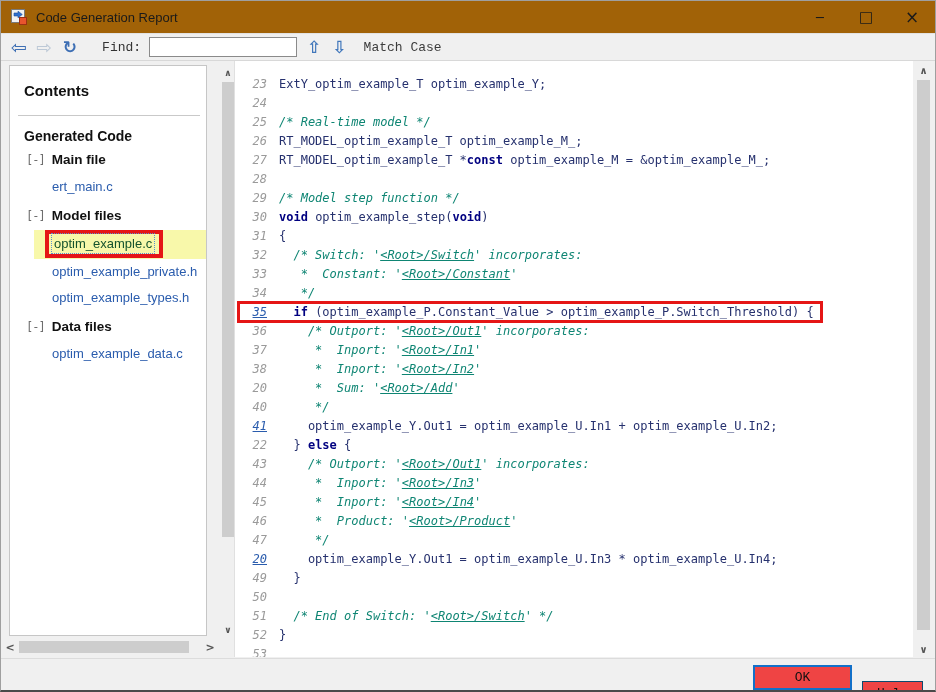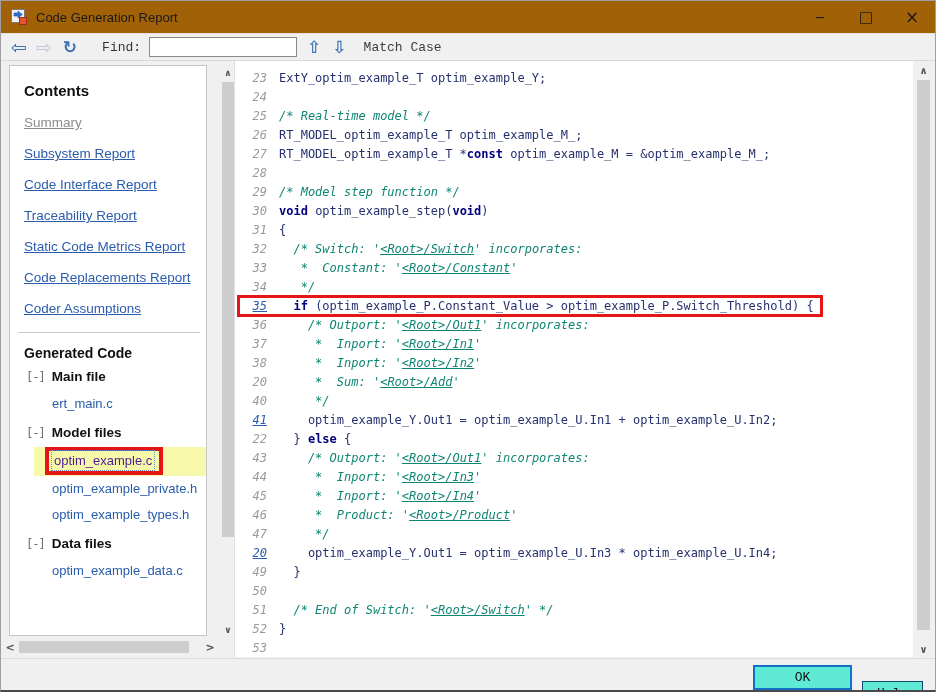--- a/index.html
+++ b/index.html
@@ -46,21 +46,21 @@
   .toc-link.visited { color:#8c8c8c; }
   .divider { border:none; border-top:1px solid #c9c9c9; margin:4px 6px 12px -2px; }
   .gc-title { font-weight:bold; font-size:14px; color:#111; margin:10px 0 8px 4px; }
   .tree-section { margin-bottom:6px; }
   .tree-header { margin:8px 0 7px 6px; font-size:13.5px; }
   .tree-toggle { color:#6e6e6e; font-family:"DejaVu Sans Mono",monospace; font-size:12px;
                  margin-right:7px; cursor:pointer; letter-spacing:-1px; }
   .tree-label { font-weight:bold; color:#111; }
   .tree-file { position:relative; padding:5px 0 6px 32px; font-size:13px; }
   .file-link { color:#2a5cad; cursor:pointer; position:relative; }
-  .file-link.visited { color:#4c1d95; }
+  .file-link.visited { color:#14532d; }
   .sel-bg { position:absolute; left:14px; right:-1px; top:0; bottom:0; background:#f8f8aa; }
   .red-annot { position:relative; display:inline-block; border:4px solid #e51616;
                padding:2px 7px 3px 5px; margin:-5px 0 -5px -7px; }
   .red-annot .file-link { outline:1px dotted #5b8fd0; outline-offset:2px; }
 
   
   .vscroll { position:absolute; width:14px; background:#f0f0f0; }
   .vscroll .arr { height:15px; display:flex; align-items:center; justify-content:center;
                   color:#555; font-size:9px; font-weight:bold; font-family:"DejaVu Sans",sans-serif; cursor:pointer; }
   .vscroll .arr.bottom { position:absolute; bottom:0; left:0; right:0; }
@@ -72,38 +72,38 @@
   .code-vscroll .thumb { top:18px; height:550px; left:2px; right:2px; }
   .hscroll { position:absolute; left:2px; top:579px; width:214px; height:14px; background:#f0f0f0;
              display:flex; align-items:center; }
   .hscroll .arr { width:14px; text-align:center; color:#555; font-size:11px; font-weight:bold;
                   font-family:"DejaVu Sans",sans-serif; cursor:pointer; }
   .hscroll .thumb { height:12px; width:170px; background:#cdcdcd; margin-left:2px; cursor:pointer; }
   .hscroll .spacer { flex:1; }
 
   
   .code-panel { position:absolute; left:233px; top:0; width:679px; height:596px; background:#fff;
-                border-left:1px solid #e0e0e0; padding-top:8px; overflow:hidden;
+                border-left:1px solid #e0e0e0; padding-top:14px; overflow:hidden;
                 font-family:"DejaVu Sans Mono",monospace; font-size:12px; line-height:19px; }
   .codeline { height:19px; display:flex; white-space:pre; }
   .lnum { flex:0 0 32px; text-align:right; margin-right:12px; font-style:italic; color:#9a9a9a; }
   .lnum.numlink { color:#2a5cad; text-decoration:underline; cursor:pointer; }
   .ltext { white-space:pre; }
   .seg-c { color:#26316e; }
   .seg-k { color:#000080; font-weight:bold; }
   .seg-m { color:#0e8573; font-style:italic; }
   .seg-l { color:#0e8573; font-style:italic; text-decoration:underline; cursor:pointer; }
   .codeline.boxed { position:relative; }
   .red-box { position:absolute; left:2px; top:-2px; width:586px; height:22px;
              border:3px solid #e51616; pointer-events:none; }
 
   
   .footer { position:absolute; top:657px; left:0; width:936px; height:33px; background:#f0f0f0;
             border-top:1px solid #dcdcdc; }
-  .btn { position:absolute; top:6px; height:25px; background:#5eead4;
+  .btn { position:absolute; top:6px; height:25px; background:#ef4444;
          font-family:"Liberation Mono",monospace; font-size:13px; color:#111; cursor:pointer; }
   .btn.ok { left:752px; width:99px; border:2px solid #1270c9; }
   .btn.help { left:861px; width:61px; border:1px solid #0c4a6e;margin-top:16px; }
 </style>
 </head>
 <body>
 
 <div class="window">
 
   <div class="titlebar">
@@ -128,29 +128,20 @@
     <input class="find-input" type="text" value="" style="">
     <span class="tb-icon tb-up">⇧</span>
     <span class="tb-icon tb-down">⇩</span>
     <span class="match-case">Match Case</span>
   </div>
 
   <div class="main">
 
     <div class="sidebar">
       <div class="contents-title">Contents</div>
-      <div id="toc-links">
-          <a class="toc-link visited">Summary</a>
-          <a class="toc-link">Subsystem Report</a>
-          <a class="toc-link">Code Interface Report</a>
-          <a class="toc-link">Traceability Report</a>
-          <a class="toc-link">Static Code Metrics Report</a>
-          <a class="toc-link">Code Replacements Report</a>
-          <a class="toc-link">Coder Assumptions</a>
-        </div>
       <hr class="divider">
       <div class="gc-title">Generated Code</div>
       <div id="tree">
           <div class="tree-section">
             <div class="tree-header"><span class="tree-toggle">[-]</span><span class="tree-label">Main file</span></div>
             <div class="tree-file"><a class="file-link">ert_main.c</a></div>
           </div>
           <div class="tree-section">
             <div class="tree-header"><span class="tree-toggle">[-]</span><span class="tree-label">Model files</span></div>
             <div class="tree-file selected"><span class="sel-bg"></span><span class="red-annot"><a class="file-link visited">optim_example.c</a></span></div>

